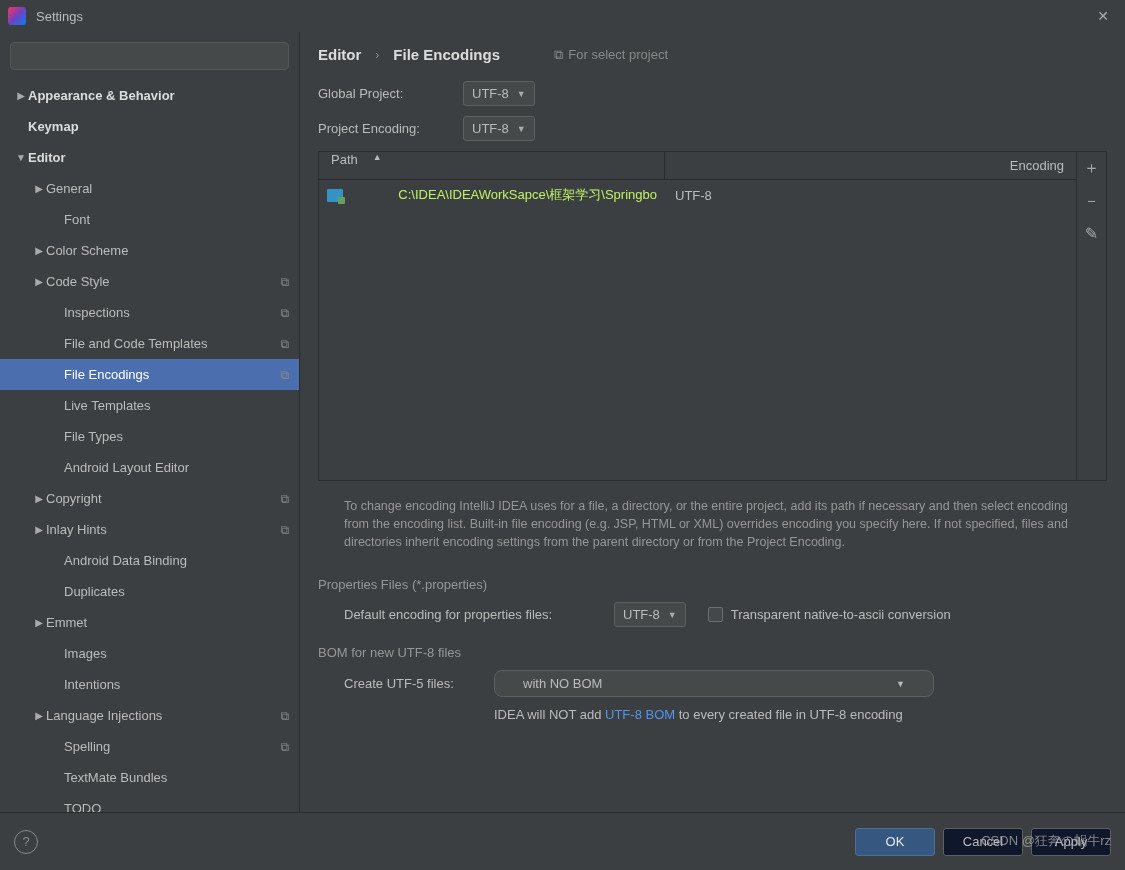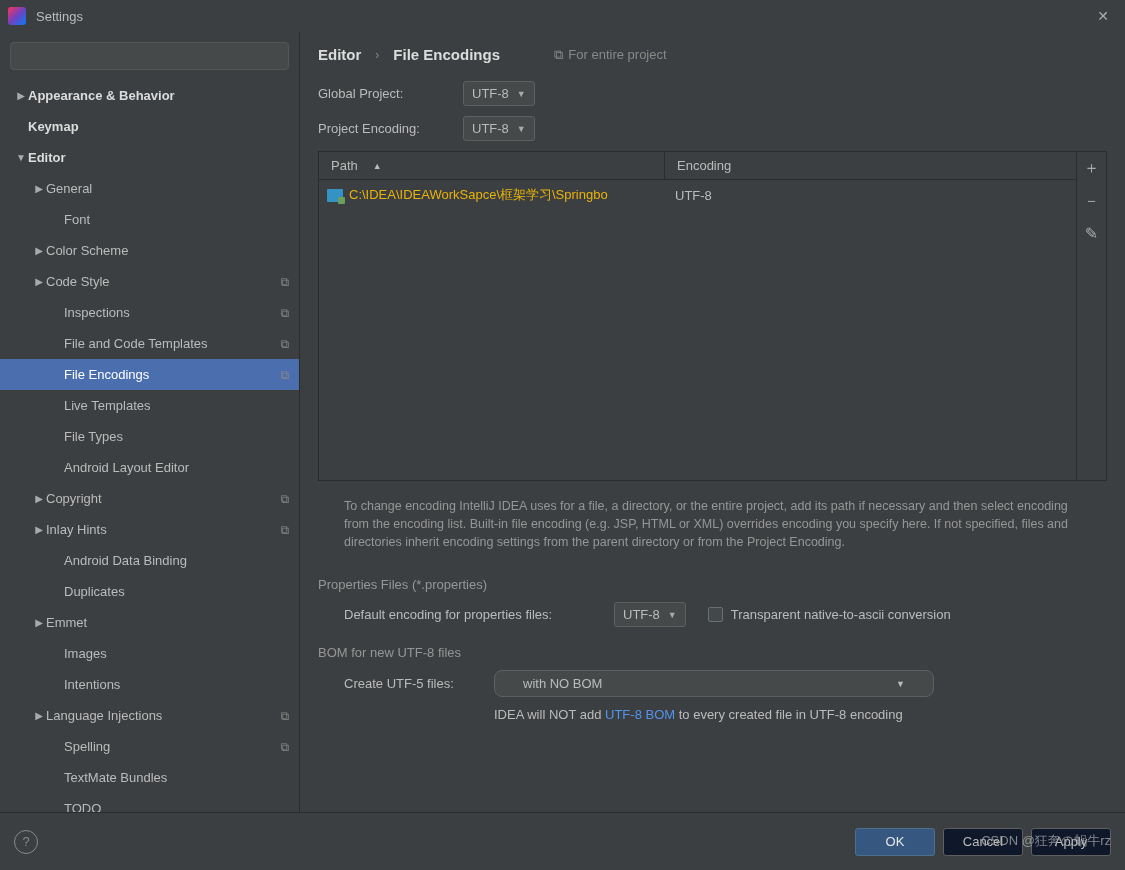--- a/index.html
+++ b/index.html
@@ -38,26 +38,26 @@
 
 .form-row { display: flex; align-items: center; margin-bottom: 10px; }
 .form-row label { width: 145px; color: #bbb; }
 .combo { background: #45494a; border: 1px solid #5e6060; border-radius: 3px; padding: 4px 8px; display: inline-flex; align-items: center; gap: 8px; min-width: 60px; cursor: pointer; color: #bbb; }
 .combo .chev { font-size: 9px; color: #aaa; }
 
 .table-wrap { border: 1px solid #2b2b2b; margin-top: 6px; display: flex; }
 .table { flex: 1; }
 .table-head { display: flex; background: #3c3f41; border-bottom: 1px solid #2b2b2b; height: 28px; align-items: center; }
 .th { padding: 0 12px; color: #bbb; font-size: 13px; }
-.th-path { flex: 0 0 346px; border-right: 1px solid #2b2b2b; height: 100%; display: flex; align-items: center; gap: 15px; }
-.th-enc { flex: 1; }
+.th-path { flex: 0 0 346px; border-right: 1px solid #2b2b2b; height: 100%; display: flex; gap: 15px; }
+.th-enc { flex: 1; text-align: right; }
 .sort-arrow { font-size: 9px; color: #bbb; }
 .table-body { height: 300px; background: #3c3f41; }
 .tr { display: flex; height: 30px; align-items: center; background: #3c3f41; }
-.td-path { flex: 0 0 346px; padding: 0 8px; display: flex; align-items: center; gap: 6px; color: #eab308; overflow: hidden; white-space: nowrap; }
+.td-path { flex: 0 0 346px; padding: 0 8px; display: flex; align-items: center; gap: 6px; color: #bef264; overflow: hidden; white-space: nowrap; justify-content: space-between; }
 .td-enc { flex: 1; padding: 0 10px; color: #bbb; }
 .folder-icon { width: 16px; height: 13px; background: #3592c4; border-radius: 1px; flex-shrink: 0; position: relative; }
 .folder-icon::after { content:""; position:absolute; right:-2px; bottom:-2px; width:7px; height:7px; background:#699e5f; border-radius:1px; }
 .side-toolbar { width: 30px; border-left: 1px solid #2b2b2b; display: flex; flex-direction: column; align-items: center; padding-top: 6px; gap: 12px; color: #aaa; }
 .side-btn { cursor: pointer; font-size: 16px; }
 
 .help-text { font-size: 12.5px; color: #969696; padding: 16px 20px 8px 26px; line-height: 1.45; }
 
 .section-label { color: #969696; font-size: 13px; margin: 18px 0 10px 0; }
 .indent { padding-left: 26px; }
@@ -199,21 +199,21 @@
       </div>
   </div>
 
   <div class="main">
     <div class="breadcrumb">
       <span class="bc-item">Editor</span>
       <span class="bc-sep">›</span>
       <span class="bc-item">File Encodings</span>
       <span class="for-current">
         <span>⧉</span>
-        <span>For entire project</span>
+        <span>For select project</span>
       </span>
     </div>
 
     <div class="form-row">
       <label>Global Project:</label>
       <div class="combo">
         <span>UTF-8</span>
         <span class="chev">▼</span>
       </div>
     </div>

